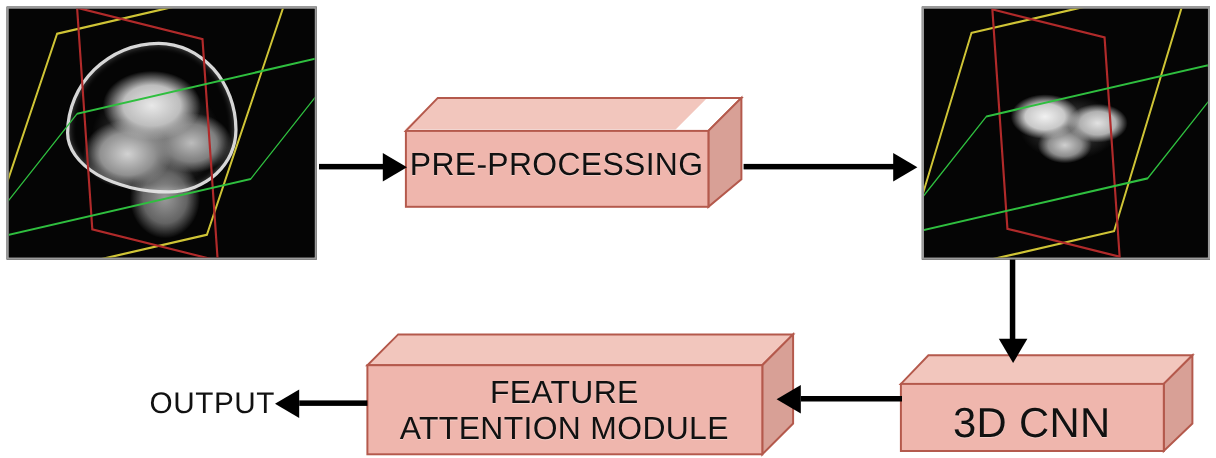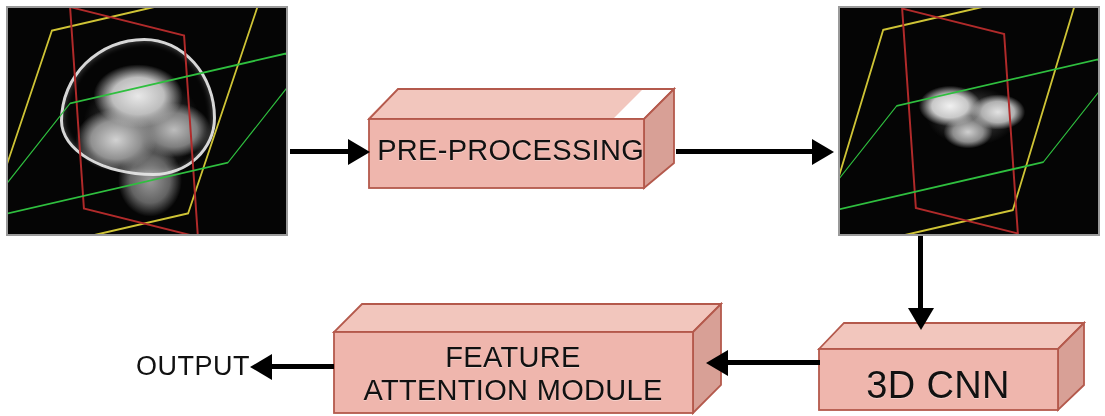--- a/index.html
+++ b/index.html
@@ -68,21 +68,21 @@
   <div class="box3d" style="left:368px;top:88px;width:308px;height:105px;">
     <div class="face top" style="left:0;top:0;width:276px;height:30px;
            clip-path:polygon(30px 0, 276px 0, 246px 30px, 0 30px);
            background:#f2c6bd;border:none;"></div>
 
     <svg style="position:absolute;left:0;top:0;width:308px;height:105px;z-index:5;overflow:visible;" viewBox="0 0 308 105">
       <polygon points="30,1 306,1 276,31 1,31" fill="none" stroke="#b4594c" stroke-width="1.8"></polygon>
       <polygon points="306,1 306,75 276,100 276,31" fill="#d8a096" stroke="#b4594c" stroke-width="1.8"></polygon>
       <rect x="1" y="31" width="275" height="69" fill="#efb6ad" stroke="#b4594c" stroke-width="1.8"></rect>
     </svg>
-    <div class="label" style="top:46px;width:276px;font-size:29px;text-align:right;">PRE-PROCESSING</div>
+    <div class="label" style="top:46px;width:276px;font-size:29px;">PRE-PROCESSING</div>
   </div>
 
   <div class="arrow-h" style="left:676px;top:149px;width:140px;"></div>
   <div class="head right" style="left:812px;top:138.5px;"></div>
 
   <div class="mri-panel" style="left:838px;top:6px;width:262px;height:230px;">
     <div class="mri-inner">
       <div class="brain" style="left:66px;top:62px;width:134px;height:92px;
              border-radius:46% 54% 52% 48% / 56% 44% 56% 44%;
              background:

